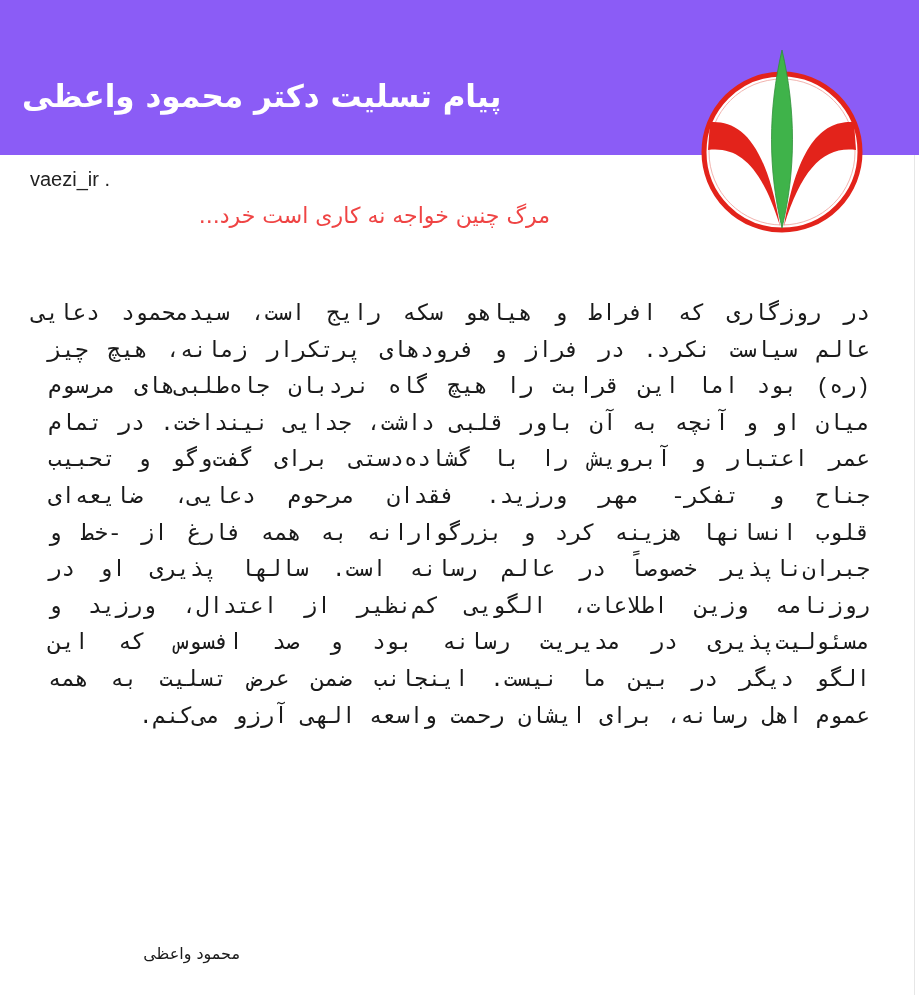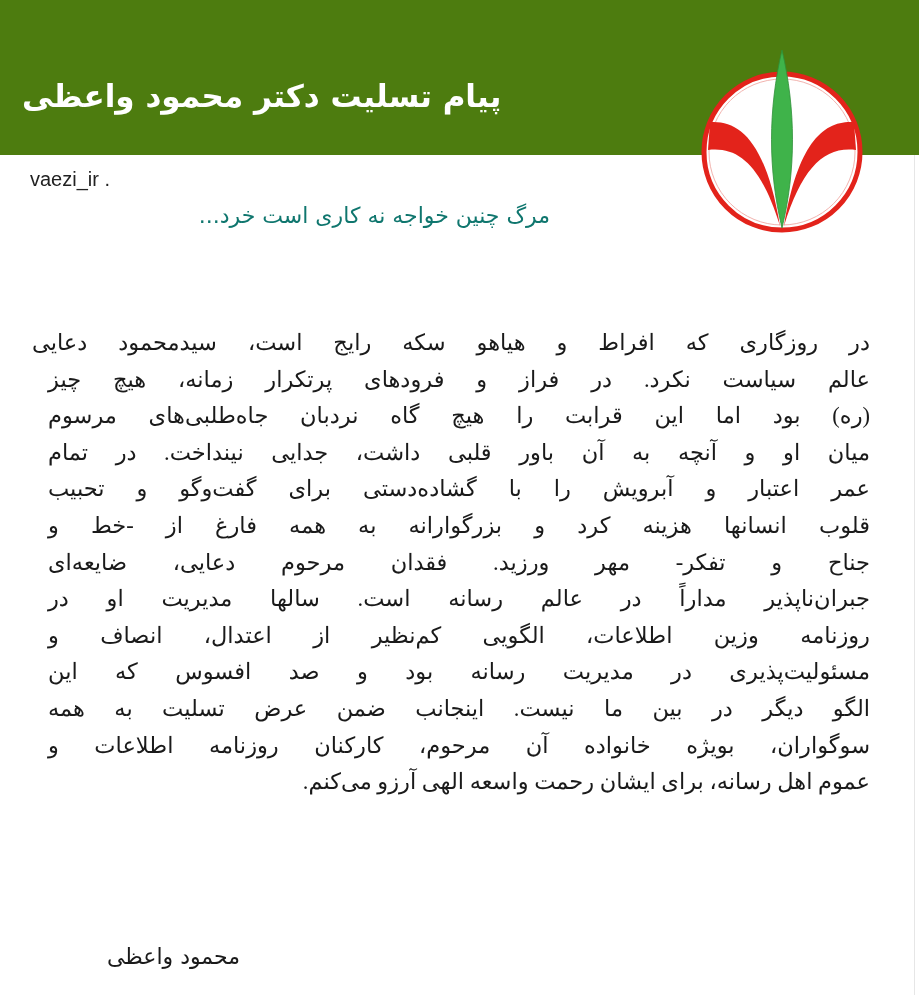--- a/index.html
+++ b/index.html
@@ -3,55 +3,55 @@
 <meta charset="utf-8">
 <style>
   html, body { margin: 0; padding: 0; }
   body {
     width: 919px; height: 995px; overflow: hidden;
     background: #ffffff; position: relative;
     font-family: "DejaVu Sans", sans-serif; color: #1a1a1a;
   }
   .banner {
     position: absolute; left: 0; top: 0; width: 919px; height: 155px;
-    background: #4d7c0f;
+    background: #8b5cf6;
   }
   .banner-title {
     position: absolute; left: 22px; top: 78px;
     font-family: "DejaVu Sans", sans-serif; font-weight: bold;
     font-size: 31px; color: #ffffff; direction: rtl; white-space: nowrap;
     letter-spacing: -0.5px;
   }
   .logo {
     position: absolute; left: 700px; top: 50px; width: 165px; height: 185px;
   }
   .handle {
     position: absolute; left: 30px; top: 168px;
     font-family: "Liberation Sans", sans-serif; font-size: 20px; color: #222;
     direction: ltr; white-space: nowrap;
   }
   .subtitle {
     position: absolute; left: 30px; top: 203px; width: 520px;
-    font-family: "DejaVu Sans", sans-serif; font-size: 22px; color: #0f766e;
+    font-family: "DejaVu Sans", sans-serif; font-size: 22px; color: #ef4444;
     direction: rtl; text-align: right; white-space: nowrap;
   }
   .body-text {
-    position: absolute; left: 30px; top: 325px; width: 840px;
-    font-family: Liberation Serif, serif; font-size: 22.5px; line-height: 36.6px;
+    position: absolute; left: 30px; top: 296px; width: 840px;
+    font-family: Liberation Mono, monospace; font-size: 22.5px; line-height: 36.6px;
     direction: rtl; color: #1a1a1a;
   }
   .body-line {
     display: block; white-space: nowrap; text-align: justify; text-align-last: justify;
   }
   .body-line.first { width: 838px; }
   .body-line.rest { width: 822px; }
   .body-line.last { text-align-last: right; }
   .signature {
     position: absolute; left: 30px; top: 944px; width: 210px;
-    font-family: "DejaVu Sans", sans-serif; font-size: 22px;
+    font-family: "DejaVu Sans", sans-serif; font-size: 16px;
     direction: rtl; text-align: right; white-space: nowrap; color: #1a1a1a;
   }
   .right-edge {
     position: absolute; left: 914px; top: 155px; width: 1px; height: 840px; background: #e6e6e6;
   }
 </style>
 </head>
 <body>
 
 <div class="banner">
@@ -73,25 +73,24 @@
 
 <div class="handle">vaezi_ir .</div>
 <div class="subtitle">مرگ چنین خواجه نه کاری است خرد...</div>
 
 <div class="body-text">
   <span class="body-line first">در روزگاری که افراط و هیاهو سکه رایج است، سیدمحمود دعایی</span>
   <span class="body-line rest">عالم سیاست نکرد. در فراز و فرودهای پرتکرار زمانه، هیچ چیز</span>
   <span class="body-line rest">(ره) بود اما این قرابت را هیچ گاه نردبان جاه‌طلبی‌های مرسوم</span>
   <span class="body-line rest">میان او و آنچه به آن باور قلبی داشت، جدایی نینداخت. در تمام</span>
   <span class="body-line rest">عمر اعتبار و آبرویش را با گشاده‌دستی برای گفت‌وگو و تحبیب</span>
+  <span class="body-line rest">جناح و تفکر- مهر ورزید. فقدان مرحوم دعایی، ضایعه‌ای</span>
   <span class="body-line rest">قلوب انسانها هزینه کرد و بزرگوارانه به همه فارغ از -خط و</span>
-  <span class="body-line rest">جناح و تفکر- مهر ورزید. فقدان مرحوم دعایی، ضایعه‌ای</span>
-  <span class="body-line rest">جبران‌ناپذیر مداراً در عالم رسانه است. سالها مدیریت او در</span>
-  <span class="body-line rest">روزنامه وزین اطلاعات، الگویی کم‌نظیر از اعتدال، انصاف و</span>
+  <span class="body-line rest">جبران‌ناپذیر خصوصاً در عالم رسانه است. سالها پذیری او در</span>
+  <span class="body-line rest">روزنامه وزین اطلاعات، الگویی کم‌نظیر از اعتدال، ورزید و</span>
   <span class="body-line rest">مسئولیت‌پذیری در مدیریت رسانه بود و صد افسوس که این</span>
   <span class="body-line rest">الگو دیگر در بین ما نیست. اینجانب ضمن عرض تسلیت به همه</span>
-  <span class="body-line rest">سوگواران، بویژه خانواده آن مرحوم، کارکنان روزنامه اطلاعات و</span>
   <span class="body-line rest last">عموم اهل رسانه، برای ایشان رحمت واسعه الهی آرزو می‌کنم.</span>
 </div>
 
 <div class="signature">محمود واعظی</div>
 
 <div class="right-edge"></div>
 
 </body></html>

